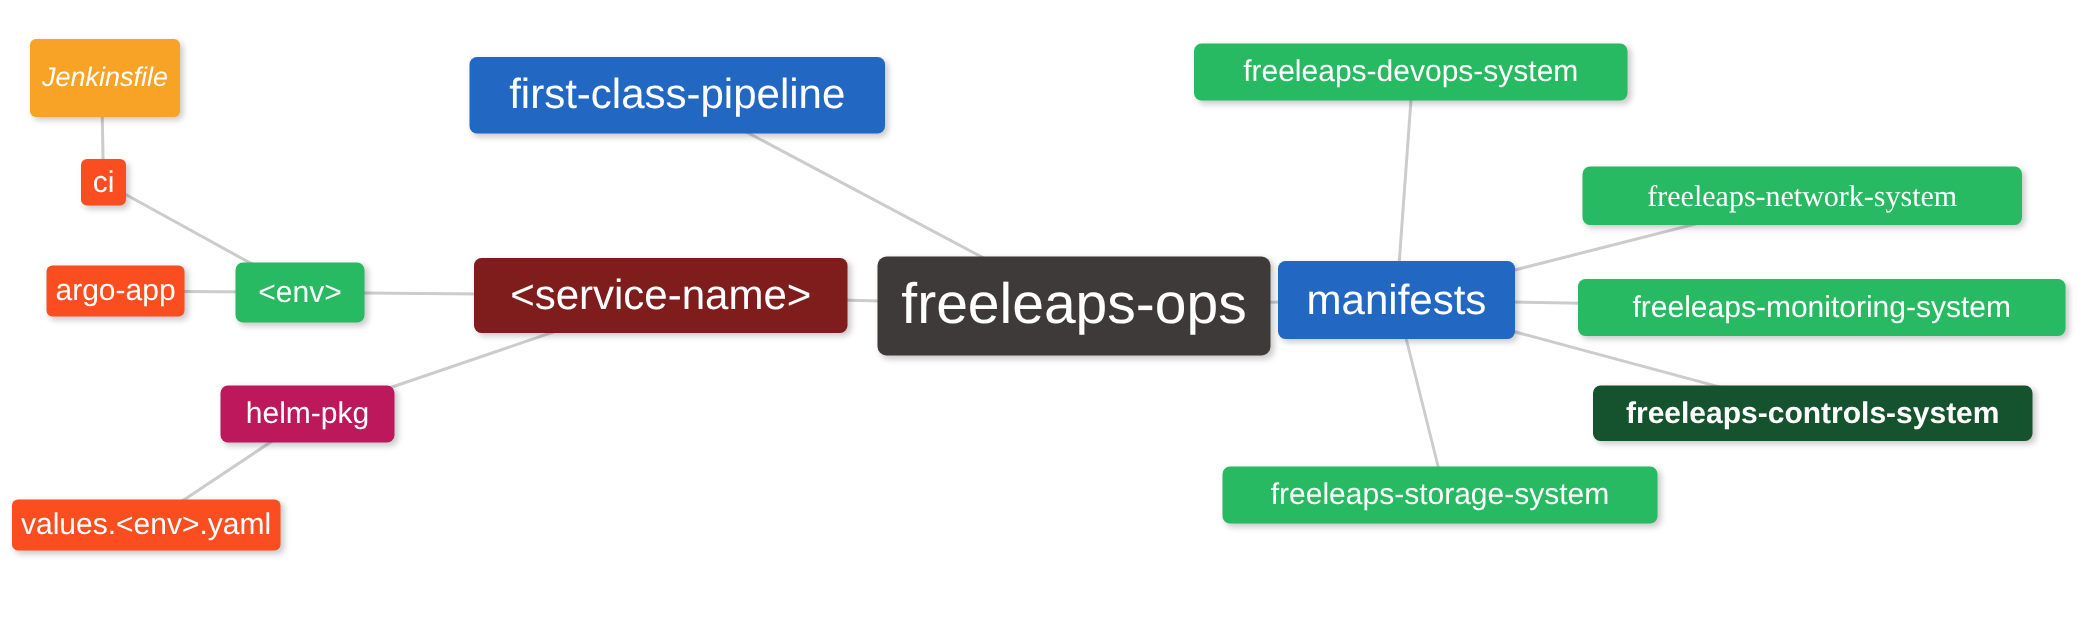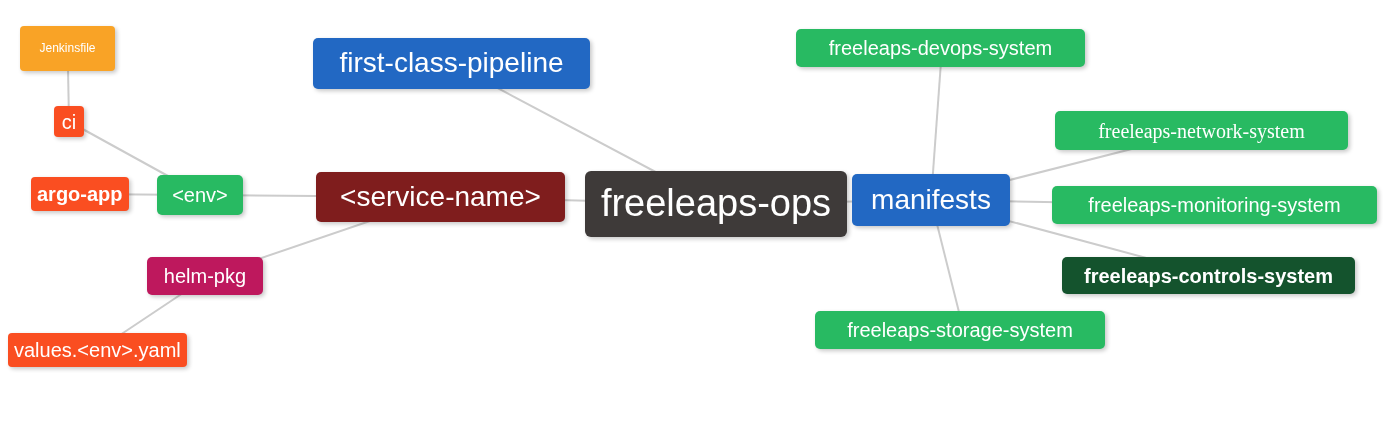--- a/index.html
+++ b/index.html
@@ -22,21 +22,21 @@
     border-radius: 5px;
     box-shadow: 2px 2px 4px rgba(0,0,0,0.22);
     white-space: nowrap;
     cursor: pointer;
     line-height: 1.1;
   }
   .d0 { font-size: 38px; padding: 0 14px; border-radius: 6px; }
   .d1 { font-size: 28px; padding: 0 14px; }
   .d2 { font-size: 20px; padding: 0 12px; }
   .d3 { font-size: 20px; padding: 0 6px;  border-radius: 4px; }
-  .d4 { font-size: 12px; padding: 16px 8px;  border-radius: 4px; }
+  .d4 { font-size: 18px; padding: 16px 8px;  border-radius: 4px; font-style: italic; }
   .edge { stroke-width: 2; fill: none; }
 </style>
 </head>
 <body>
 
 <div class="canvas">
 
   <svg class="edge-layer" width="1390" height="421">
     <line class="edge" x1="716" y1="204" x2="451.5" y2="63.5" stroke="#cccccc"></line>
     <line class="edge" x1="716" y1="204" x2="440.5" y2="197" stroke="#cccccc"></line>
@@ -59,17 +59,17 @@
   <div class="node d1" style="left: 316px; top: 172px; min-width: 249px; min-height: 50px; background: #7f1d1d; color: rgb(255, 255, 255);">&lt;service-name&gt;</div>
   <div class="node d2" style="left: 157px; top: 175px; min-width: 86px; min-height: 40px; background: rgb(40, 186, 98); color: rgb(255, 255, 255);">&lt;env&gt;</div>
   <div class="node d1" style="left: 852px; top: 174px; min-width: 158px; min-height: 52px; background: rgb(34, 104, 195); color: rgb(255, 255, 255);">manifests</div>
   <div class="node d2" style="left: 147px; top: 257px; min-width: 116px; min-height: 38px; background: #be185d; color: rgb(255, 255, 255);">helm-pkg</div>
   <div class="node d2" style="left: 796px; top: 29px; min-width: 289px; min-height: 38px; background: rgb(40, 186, 98); color: rgb(255, 255, 255);">freeleaps-devops-system</div>
   <div class="node d2" style="left: 1055px; top: 111px; min-width: 293px; min-height: 39px; background: rgb(40, 186, 98); color: rgb(255, 255, 255); font-family: Liberation Serif, serif;">freeleaps-network-system</div>
   <div class="node d2" style="left: 1052px; top: 186px; min-width: 325px; min-height: 38px; background: rgb(40, 186, 98); color: rgb(255, 255, 255);">freeleaps-monitoring-system</div>
   <div class="node d2" style="left: 1062px; top: 257px; min-width: 293px; min-height: 37px; background: #14532d; color: rgb(255, 255, 255); font-weight: bold;">freeleaps-controls-system</div>
   <div class="node d2" style="left: 815px; top: 311px; min-width: 290px; min-height: 38px; background: rgb(40, 186, 98); color: rgb(255, 255, 255);">freeleaps-storage-system</div>
   <div class="node d3" style="left: 54px; top: 106px; min-width: 30px; min-height: 31px; background: rgb(250, 78, 33); color: rgb(255, 255, 255);">ci</div>
-  <div class="node d3" style="left: 31px; top: 177px; min-width: 90px; min-height: 34px; background: rgb(250, 78, 33); color: rgb(255, 255, 255); font-weight: bold;">argo-app</div>
+  <div class="node d3" style="left: 31px; top: 177px; min-width: 90px; min-height: 34px; background: rgb(250, 78, 33); color: rgb(255, 255, 255);">argo-app</div>
   <div class="node d3" style="left: 8px; top: 333px; min-width: 168px; min-height: 34px; background: rgb(250, 78, 33); color: rgb(255, 255, 255);">values.&lt;env&gt;.yaml</div>
   <div class="node d4" style="left: 20px; top: 26px; min-width: 95px; min-height: 32px; background: rgb(249, 163, 38); color: rgb(255, 255, 255);">Jenkinsfile</div>
 
 </div>
 
 </body></html>

